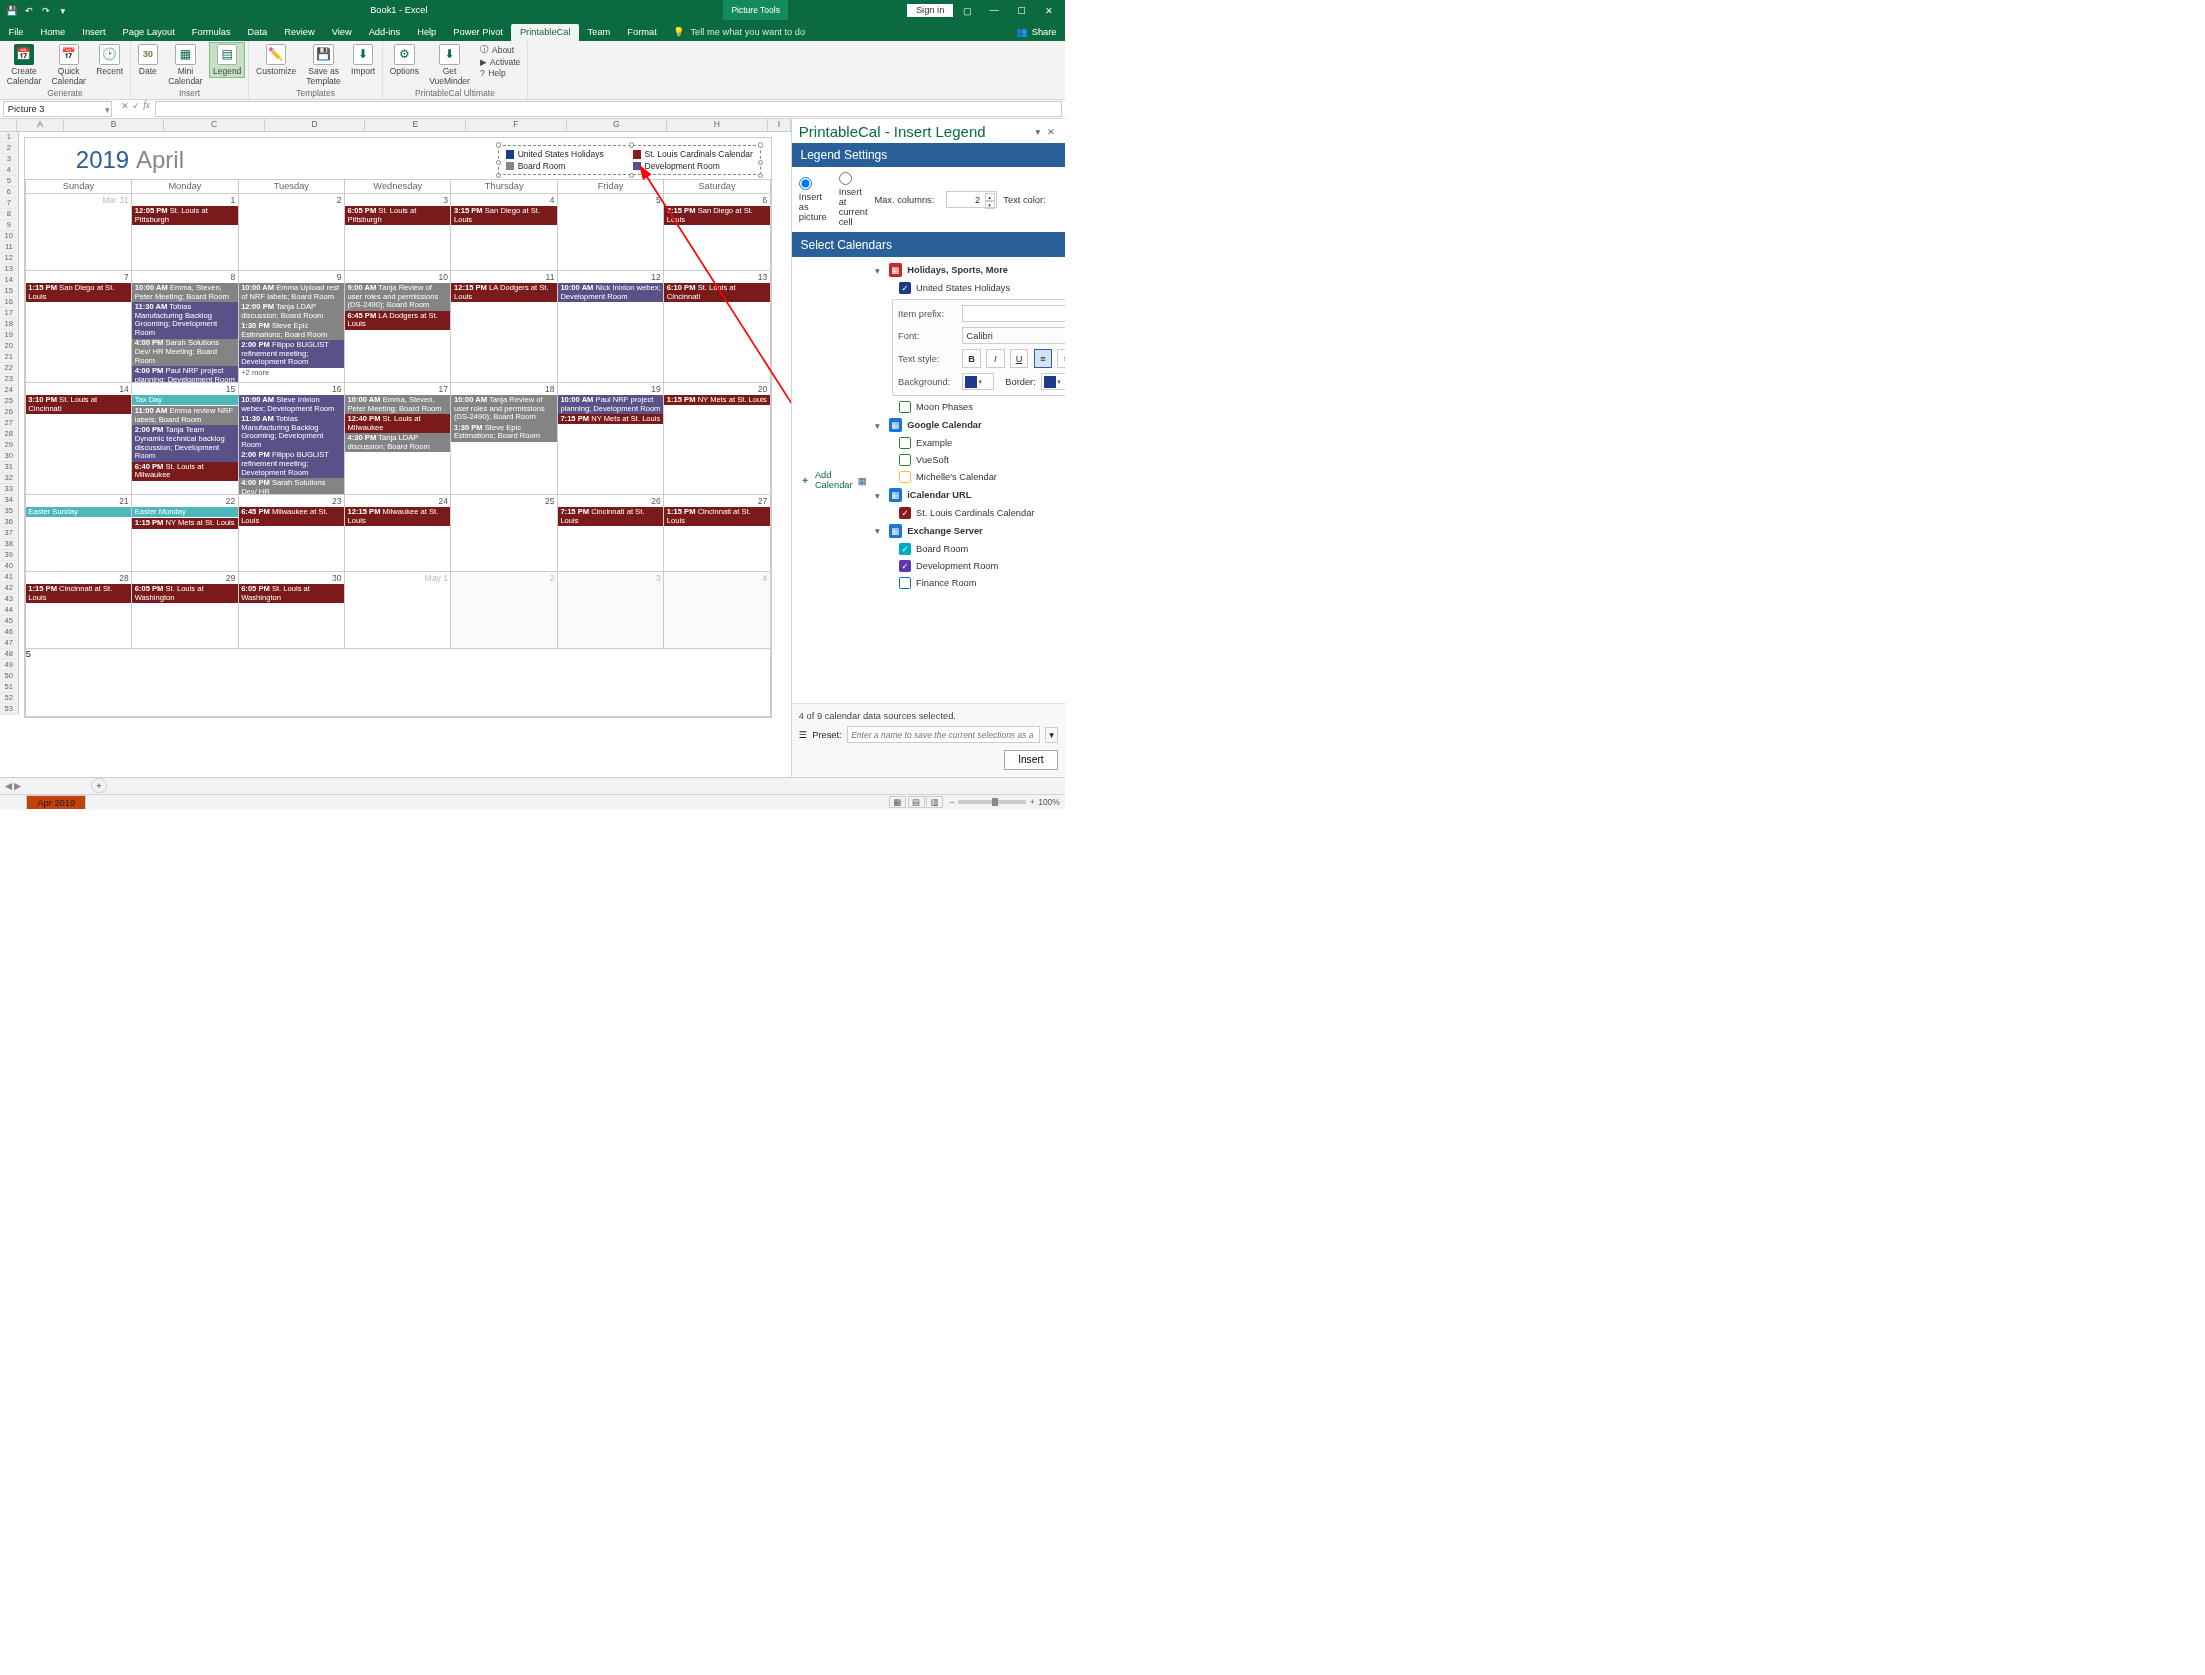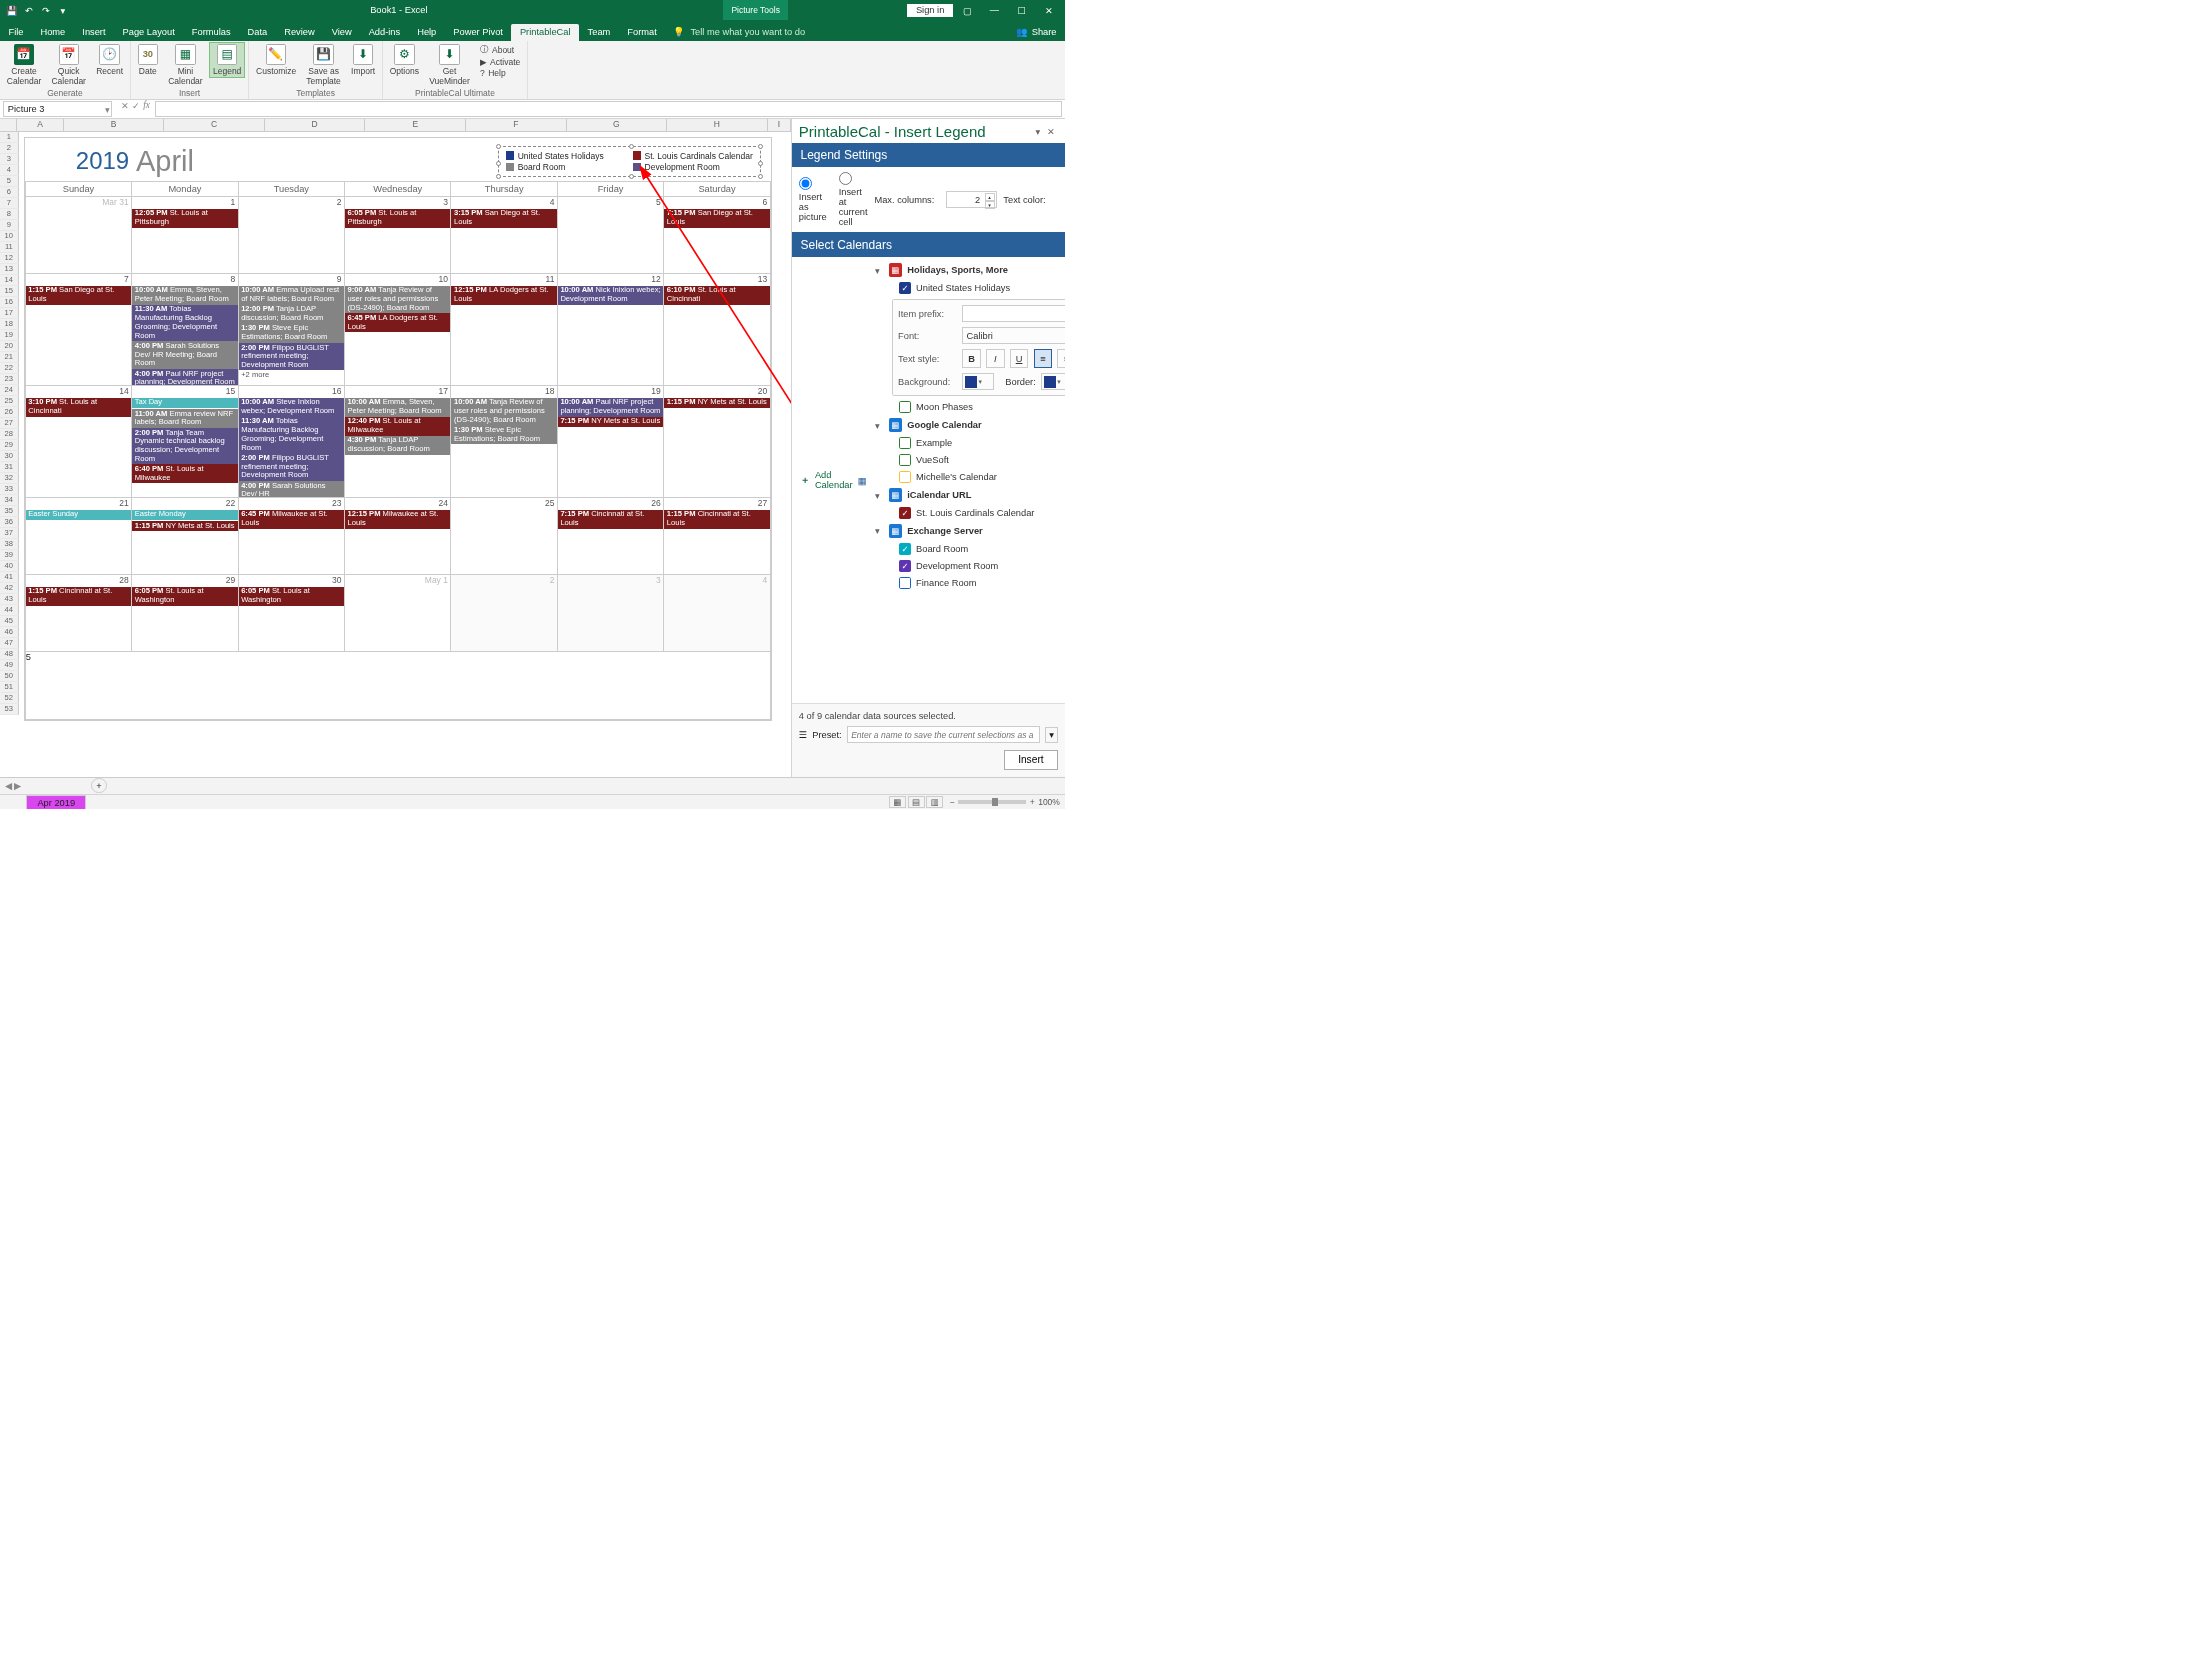--- a/index.html
+++ b/index.html
@@ -54,21 +54,21 @@
 .colh { border-right:0.8px solid #ccc; text-align:center; font-size:8.5px; color:#666; background:#f0f0f0; }
 .rows { display:flex; }
 .rowhdrs { width:18.7px; display:flex; flex-direction:column; }
 .rowh { height:11px; border-bottom:0.8px solid #e8e8e8; border-right:0.8px solid #ccc; text-align:center; font-size:7.6px; color:#666; background:#f0f0f0; }
 .content { position:relative; flex:1; }
 
 
 .calendar { position:absolute; left:5.1px; top:5.1px; width:748px; background:#fff; border:0.8px solid #ccc; }
 .calhdr { display:flex; align-items:center; padding:6.8px 10.2px 3.4px 51px; }
 .calhdr .yr { color:#2A6099; font-size:24px; font-weight:300; }
-.calhdr .mo { color:#888; font-size:29px; font-weight:300; margin-left:6.8px; }
+.calhdr .mo { color:#888; font-size:24px; font-weight:300; margin-left:6.8px; }
 .legendbox { border:0.8px dashed #888; display:grid; grid-template-columns:1fr 1fr; gap:1.7px 6.8px; padding:3.4px 6.8px; font-size:8.5px; margin-left:auto; position:relative; }
 .legendbox .handle { position:absolute; width:5.1px; height:5.1px; background:#fff; border:0.8px solid #888; border-radius:50%; }
 .legitem { display:flex; align-items:center; gap:3.4px; }
 .legsw { width:8.5px; height:8.5px; }
 .weekhdr { display:flex; background:#fff; }
 .dayhdr { flex:1; text-align:center; font-size:9.3px; color:#666; border:0.8px solid #ccc; border-left:none; padding:1.7px; }
 .dayhdr:first-child { border-left:0.8px solid #ccc; }
 .weekrow { display:flex; height:77px; }
 .daycell { flex:1; border:0.8px solid #ccc; border-top:none; border-left:none; position:relative; font-size:7.6px; overflow:hidden; }
 .daycell:first-child { border-left:0.8px solid #ccc; }
@@ -129,21 +129,21 @@
 
 .pane-footer { border-top:0.8px solid #ddd; padding:6.8px; background:#f8f8f8; }
 .pane-footer .status { font-size:9.3px; color:#444; margin-bottom:5.1px; }
 .pane-footer .presetrow { display:flex; align-items:center; gap:5.1px; }
 .pane-footer input { flex:1; border:0.8px solid #ccc; height:17px; padding:0 3.4px; font-size:8.5px; font-style:italic; color:#999; }
 .insertbtn { margin-left:auto; margin-top:6.8px; border:0.8px solid #aaa; padding:3.4px 13.6px; background:#fff; cursor:pointer; font-size:10.2px; display:block; float:right; }
 
 
 .sheettabs { height:17px; border-top:0.8px solid #ccc; display:flex; align-items:center; background:#f3f3f3; font-size:9.3px; }
 .sheettabs .nav { display:flex; gap:1.7px; padding:0 5.1px; color:#888; }
-.sheettabs .stab { border:0.8px solid #ccc; border-bottom:none; padding:1.7px 10.2px; background:#d946ef; cursor:pointer; border-radius:0 0 1.7px 1.7px; transform:translateY(-0.8px);margin-top:36px; }
+.sheettabs .stab { border:0.8px solid #ccc; border-bottom:none; padding:1.7px 10.2px; background:#c2410c; cursor:pointer; border-radius:0 0 1.7px 1.7px; transform:translateY(-0.8px);margin-top:36px; }
 .sheettabs .addtab { width:15.3px; height:15.3px; border:0.8px solid #ccc; border-radius:50%; display:flex; align-items:center; justify-content:center; margin-left:5.1px; cursor:pointer; }
 
 
 .statusbar { height:15.3px; background:#f3f3f3; border-top:0.8px solid #d4d4d4; display:flex; align-items:center; font-size:8.5px; color:#555; padding:0 5.1px; }
 .statusbar .spacer { flex:1; }
 .statusbar .viewbtns { display:flex; gap:1.7px; }
 .statusbar .vb { width:17px; height:12px; border:0.8px solid #ccc; cursor:pointer; display:flex; align-items:center; justify-content:center;}
 .statusbar .zoom { display:flex; align-items:center; gap:3.4px; margin-left:6.8px; }
 .statusbar .zslider { width:68px; height:3.4px; background:#ccc; position:relative; }
 .statusbar .zslider .th { position:absolute; left:50%; top:-2.5px; width:5.1px; height:8.5px; background:#888; }

